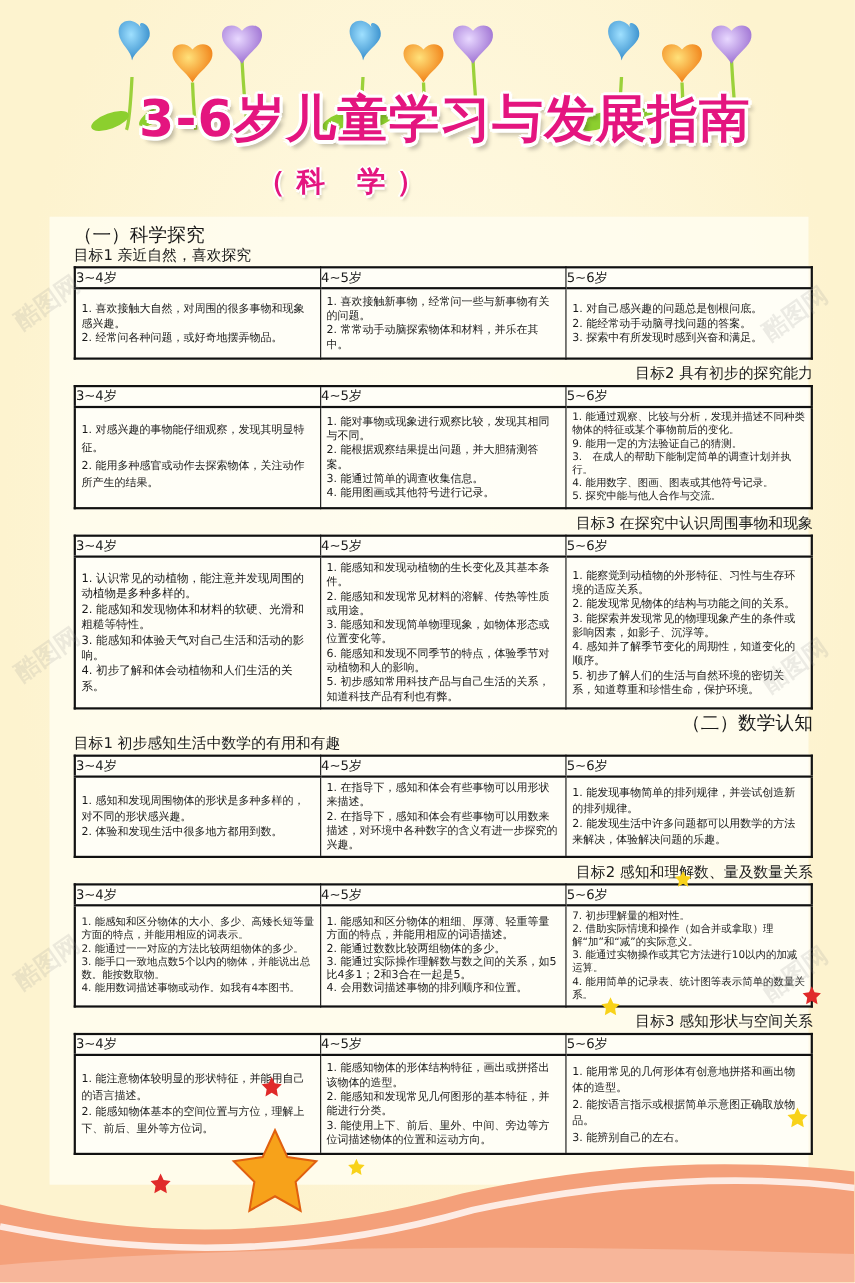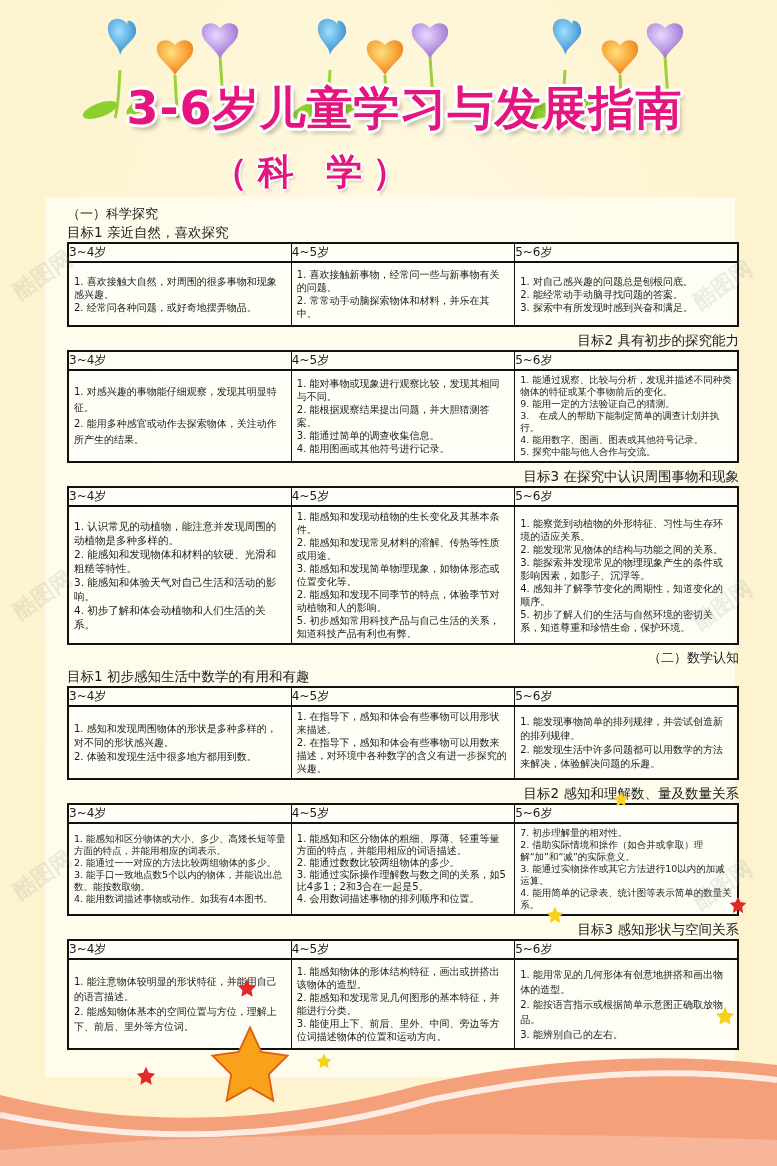--- a/index.html
+++ b/index.html
@@ -22,26 +22,26 @@
   .title {
     position:absolute; left:16px; top:78px; width:777px; text-align:center;
     font-family:"DejaVu Sans", sans-serif; font-weight:bold;
     font-size:46px; color:#e4157f; letter-spacing:1px;
     text-shadow: 3px 0 0 #fff, -3px 0 0 #fff, 0 3px 0 #fff, 0 -3px 0 #fff,
                  2px 2px 0 #fff, -2px -2px 0 #fff, 2px -2px 0 #fff, -2px 2px 0 #fff,
                  4px 5px 4px rgba(0,0,0,0.25);
   }
   .subtitle {
     position:absolute; left:0; top:148px; width:630px; text-align:center;
-    font-weight:bold; font-size:36px; color:#e4157f; letter-spacing:10px;
+    font-weight:bold; font-size:26px; color:#e4157f; letter-spacing:10px;
     text-shadow: 2px 0 0 #fff, -2px 0 0 #fff, 0 2px 0 #fff, 0 -2px 0 #fff,
                  2px 3px 3px rgba(0,0,0,0.2);
   }
   .content { position:absolute; left:67px; top:205px; width:672px; }
-  .section-title { font-size:13px; line-height:18px; margin:0; }
+  .section-title { font-size:17px; line-height:18px; margin:0; }
   .goal-title { font-size:13.5px; line-height:18px; margin:0 0 1px 0; }
   table.grid {
     width:672px; border-collapse:collapse; table-layout:fixed;
     border:2px solid #111; margin-bottom:4px; background:rgba(255,255,255,0.55);
   }
   table.grid th {
     border:1px solid #111; border-bottom:2px solid #111;
     font-weight:normal; font-size:12px; height:17px; padding:0; text-align:left;
   }
   table.grid td {
@@ -171,21 +171,21 @@
       <td style="font-size:10.5px;line-height:14px">
         <span class="item">1. 认识常见的动植物，能注意并发现周围的动植物是多种多样的。</span>
         <span class="item">2. 能感知和发现物体和材料的软硬、光滑和粗糙等特性。</span>
         <span class="item">3. 能感知和体验天气对自己生活和活动的影响。</span>
         <span class="item">4. 初步了解和体会动植物和人们生活的关系。</span>
       </td>
       <td>
         <span class="item">1. 能感知和发现动植物的生长变化及其基本条件。</span>
         <span class="item">2. 能感知和发现常见材料的溶解、传热等性质或用途。</span>
         <span class="item">3. 能感知和发现简单物理现象，如物体形态或位置变化等。</span>
-        <span class="item">2. 能感知和发现不同季节的特点，体验季节对动植物和人的影响。</span>
+        <span class="item">6. 能感知和发现不同季节的特点，体验季节对动植物和人的影响。</span>
         <span class="item">5. 初步感知常用科技产品与自己生活的关系，知道科技产品有利也有弊。</span>
       </td>
       <td>
         <span class="item">1. 能察觉到动植物的外形特征、习性与生存环境的适应关系。</span>
         <span class="item">2. 能发现常见物体的结构与功能之间的关系。</span>
         <span class="item">3. 能探索并发现常见的物理现象产生的条件或影响因素，如影子、沉浮等。</span>
         <span class="item">4. 感知并了解季节变化的周期性，知道变化的顺序。</span>
         <span class="item">5. 初步了解人们的生活与自然环境的密切关系，知道尊重和珍惜生命，保护环境。</span>
       </td>
     </tr>

